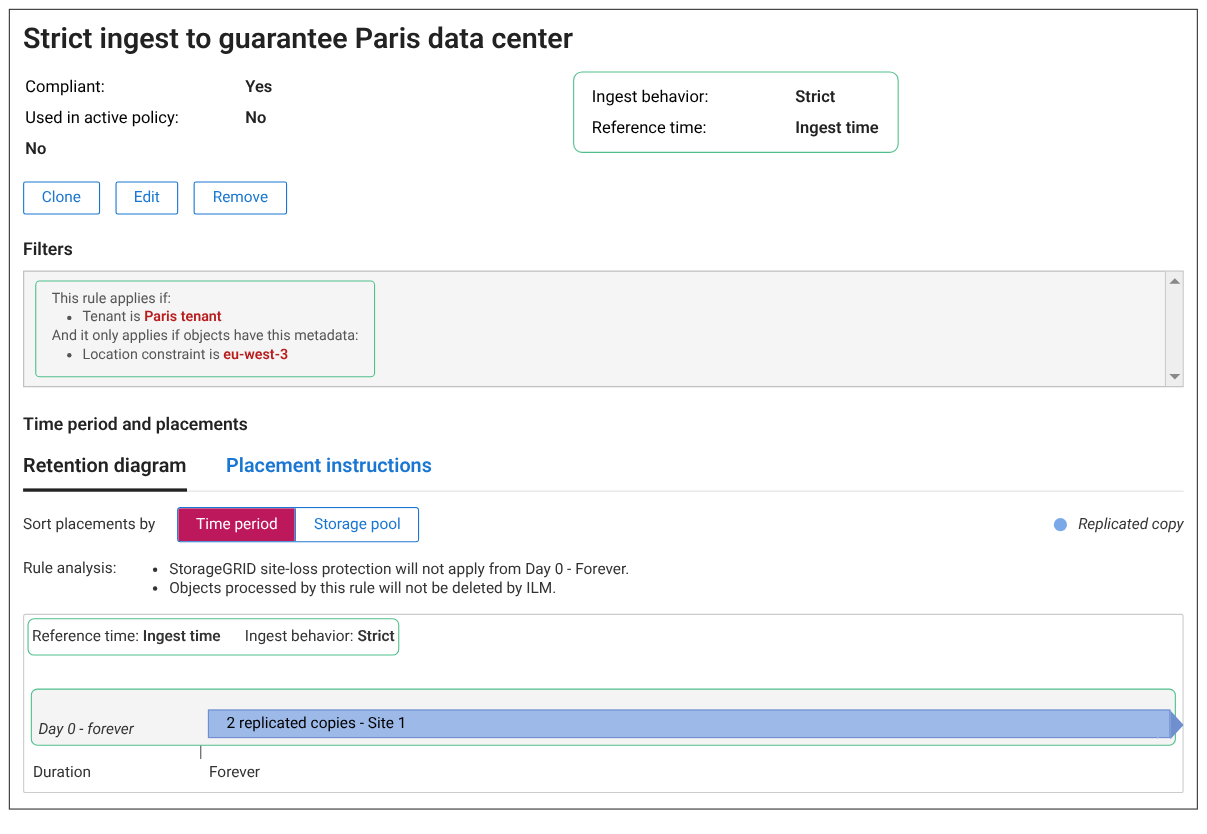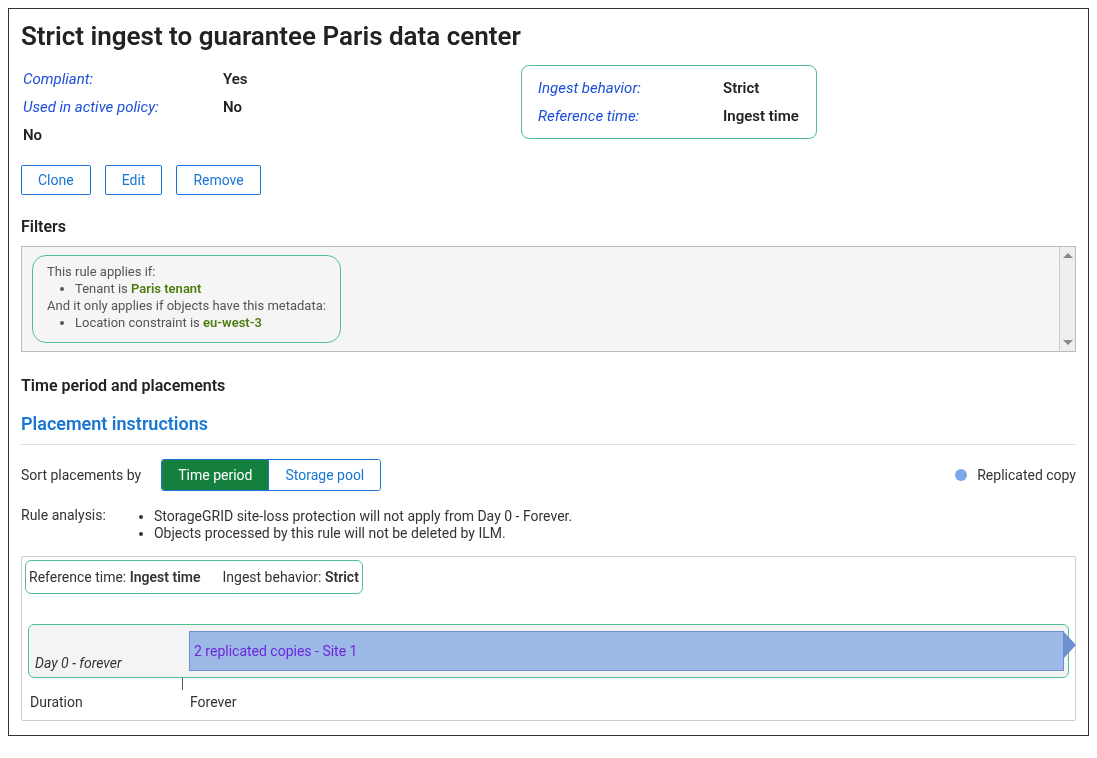--- a/index.html
+++ b/index.html
@@ -28,21 +28,21 @@
     border: 1.5px solid #4fc08d;
     border-radius: 8px;
     padding: 8px 14px;
     min-width: 296px;
   }
   .kv-row {
     display: flex;
     padding: 5px 2px;
     font-size: 15px;
   }
-  .kv-label { flex: 0 0 200px; color: #1d4ed8; font-style: italic; }
+  .kv-label { flex: 0 0 200px; color: #000000; }
   .kv-value { font-weight: 600; color: #222; }
   .kv-row.compact .kv-label { flex: 0 0 185px; }
   .action-row {
     display: flex;
     gap: 14px;
     margin: 16px 0 22px;
   }
   .btn {
     border: 1px solid #1976d2;
     background: #fff;
@@ -63,29 +63,29 @@
     position: relative;
     border: 1px solid #bbb;
     background: #f5f5f5;
     padding: 8px 10px;
     min-height: 90px;
     margin-bottom: 24px;
   }
   .filters-inner {
     display: inline-block;
     border: 1.5px solid #4fc08d;
-    border-radius: 14px;
+    border-radius: 4px;
     padding: 8px 14px 10px;
     background: transparent;
     font-size: 13px;
     color: #555;
   }
   .filters-inner ul { margin: 2px 0; padding-left: 28px; }
   .filters-inner li { margin: 1px 0; }
-  .filters-inner strong { color: #4d7c0f; font-weight: 600; }
+  .filters-inner strong { color: #b91c1c; font-weight: 600; }
   .scroll-track {
     position: absolute;
     right: 0; top: 0; bottom: 0;
     width: 16px;
     background: #eee;
     border-left: 1px solid #ccc;
   }
   .scroll-track::before, .scroll-track::after {
     content: "";
     position: absolute;
@@ -128,23 +128,23 @@
   }
   .seg-btn {
     padding: 7px 16px;
     font-size: 14px;
     cursor: pointer;
     border: none;
     background: #fff;
     color: #1976d2;
     font-family: inherit;
   }
-  .seg-btn.active { background: #15803d; color: #fff; }
+  .seg-btn.active { background: #be185d; color: #fff; }
   .seg-btn + .seg-btn { border-left: 1px solid #1976d2; }
-  .legend { margin-left: auto; display: flex; align-items: center; gap: 10px; font-size: 14px; }
+  .legend { margin-left: auto; display: flex; align-items: center; gap: 10px; font-size: 14px; font-style: italic; }
   .dot { width: 12px; height: 12px; border-radius: 50%; background: #7ba9e8; display: inline-block; }
 
   .analysis-row { display: flex; gap: 30px; font-size: 14px; margin-bottom: 14px; }
   .analysis-row ul { margin: 0; padding-left: 18px; }
   .analysis-row li { margin: 1px 0; }
 
   .diagram-outer {
     border: 1px solid #ccc;
     border-radius: 2px;
   }
@@ -191,26 +191,26 @@
     width: 158px;
     flex: 0 0 158px;
     font-style: italic;
     font-size: 14px;
     padding-left: 4px;
   }
   .bar-wrap { flex: 1; position: relative; padding-right: 4px; }
   .bar {
     background: #9cb9e8;
     border: 1px solid #6f8fcf;
-    height: 40px;
+    height: 26px;
     display: flex;
     align-items: center;
-    padding-left: 4px;
-    font-size: 14px;
-    color: #6d28d9;
+    padding-left: 16px;
+    font-size: 14px;
+    color: #000000;
     position: relative;
   }
   .bar-arrow {
     position: absolute;
     right: -1px; top: 0; bottom: 0;
     width: 0; height: 0;
     border-top: 13px solid transparent;
     border-bottom: 13px solid transparent;
     border-left: 12px solid #6f8fcf;
     transform: translateX(100%);
@@ -287,20 +287,21 @@
           <span>Location constraint is </span><strong>eu-west-3</strong>
         </li>
       </ul>
     </div>
     <div class="scroll-track"></div>
   </div>
 
   <div class="section-hdr">Time period and placements</div>
 
   <div class="tabs-row">
+    <div class="tab active">Retention diagram</div>
     <div class="tab">Placement instructions</div>
   </div>
 
   <div class="sort-row">
     <span>Sort placements by</span>
     <span class="seg-group">
       <button class="seg-btn active">Time period</button>
       <button class="seg-btn">Storage pool</button>
     </span>
     <span class="legend">

